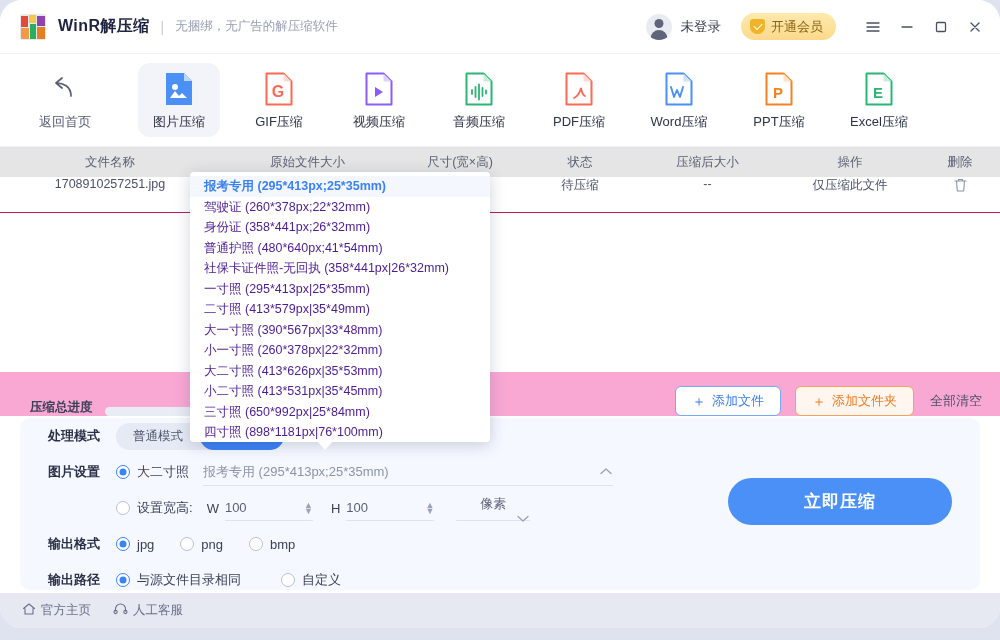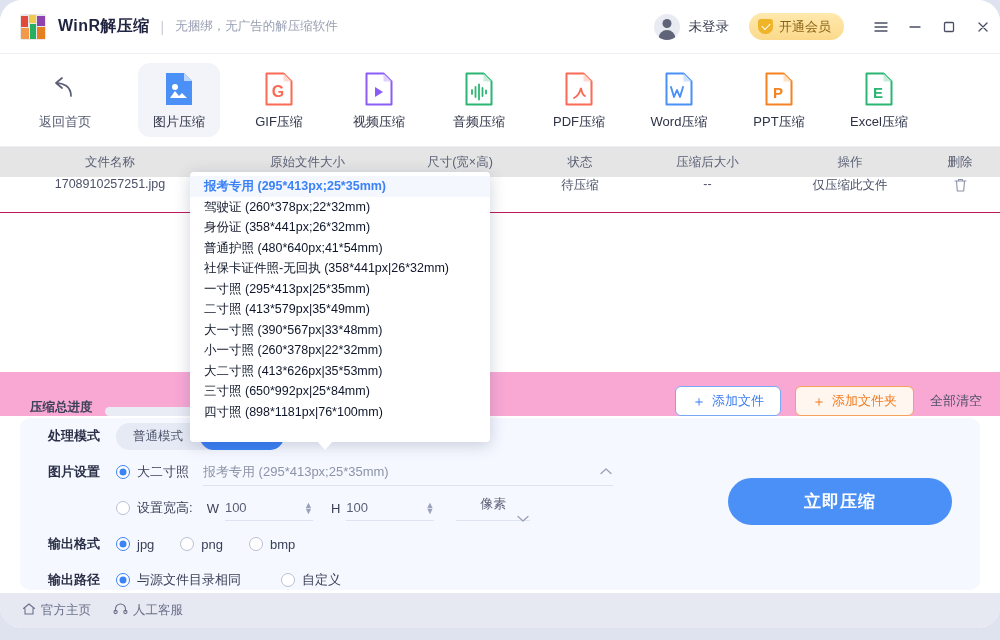--- a/index.html
+++ b/index.html
@@ -30,21 +30,21 @@
     background: #e8e8e8;
   }
   .logo-icon i { position: absolute; display: block; }
   .brand {
     margin-left: 12px; font-size: 16px; font-weight: bold; color: #1f2340;
     letter-spacing: .4px;
   }
   .divider-v { margin: 0 11px; color: #c9ccd9; font-size: 14px; font-weight: normal;}
   .slogan { font-size: 12.5px; color: #9aa0b4; }
 
-  .tb-right { margin-left: auto; display: flex; align-items: center; padding-right: 0; }
+  .tb-right { margin-left: auto; display: flex; align-items: center; padding-right: 8px; }
   .user-area { display: flex; align-items: center; cursor: default; }
   .avatar {
     width: 26px; height: 26px; border-radius: 50%;
     background: #e9ebf2; position: relative; overflow: hidden;
   }
   .avatar::before {
     content: ""; position: absolute; left: 50%; top: 5px; width: 9px; height: 9px;
     border-radius: 50%; background: #5f6478; transform: translateX(-50%);
   }
   .avatar::after {
@@ -211,21 +211,21 @@
 
   
   .dropdown {
     position: absolute; left: 190px; top: 172px; width: 300px; height: 270px;
     background: #fff; border-radius: 4px;
     box-shadow: 0 3px 16px rgba(40,50,90,.22);
     padding: 4px 0; z-index: 50;
   }
   .dd-item {
     height: 20.5px; line-height: 20.5px; padding: 0 14px; font-size: 12.5px;
-    color: #0f172a; white-space: nowrap; cursor: pointer;
+    color: #4c1d95; white-space: nowrap; cursor: pointer;
   }
   .dd-item.sel { color: #3b82f6; font-weight: bold; background: #f4f7fe; }
   .dd-notch {
     position: absolute; left: 127px; bottom: -8px; width: 16px; height: 9px;
     background: #fff; clip-path: polygon(0 0, 100% 0, 50% 100%);
     filter: drop-shadow(0 3px 3px rgba(40,50,90,.10));
   }
 </style>
 </head>
 <body>
@@ -547,18 +547,19 @@
     <div class="dd-item sel">报考专用 (295*413px;25*35mm)</div>
     <div class="dd-item">驾驶证 (260*378px;22*32mm)</div>
     <div class="dd-item">身份证 (358*441px;26*32mm)</div>
     <div class="dd-item">普通护照 (480*640px;41*54mm)</div>
     <div class="dd-item">社保卡证件照-无回执 (358*441px|26*32mm)</div>
     <div class="dd-item">一寸照 (295*413px|25*35mm)</div>
     <div class="dd-item">二寸照 (413*579px|35*49mm)</div>
     <div class="dd-item">大一寸照 (390*567px|33*48mm)</div>
     <div class="dd-item">小一寸照 (260*378px|22*32mm)</div>
     <div class="dd-item">大二寸照 (413*626px|35*53mm)</div>
+    <div class="dd-item">小二寸照 (413*531px|35*45mm)</div>
     <div class="dd-item">三寸照 (650*992px|25*84mm)</div>
     <div class="dd-item">四寸照 (898*1181px|76*100mm)</div>
     <div class="dd-notch"></div>
   </div>
 
 </div>
 
 </body></html>

